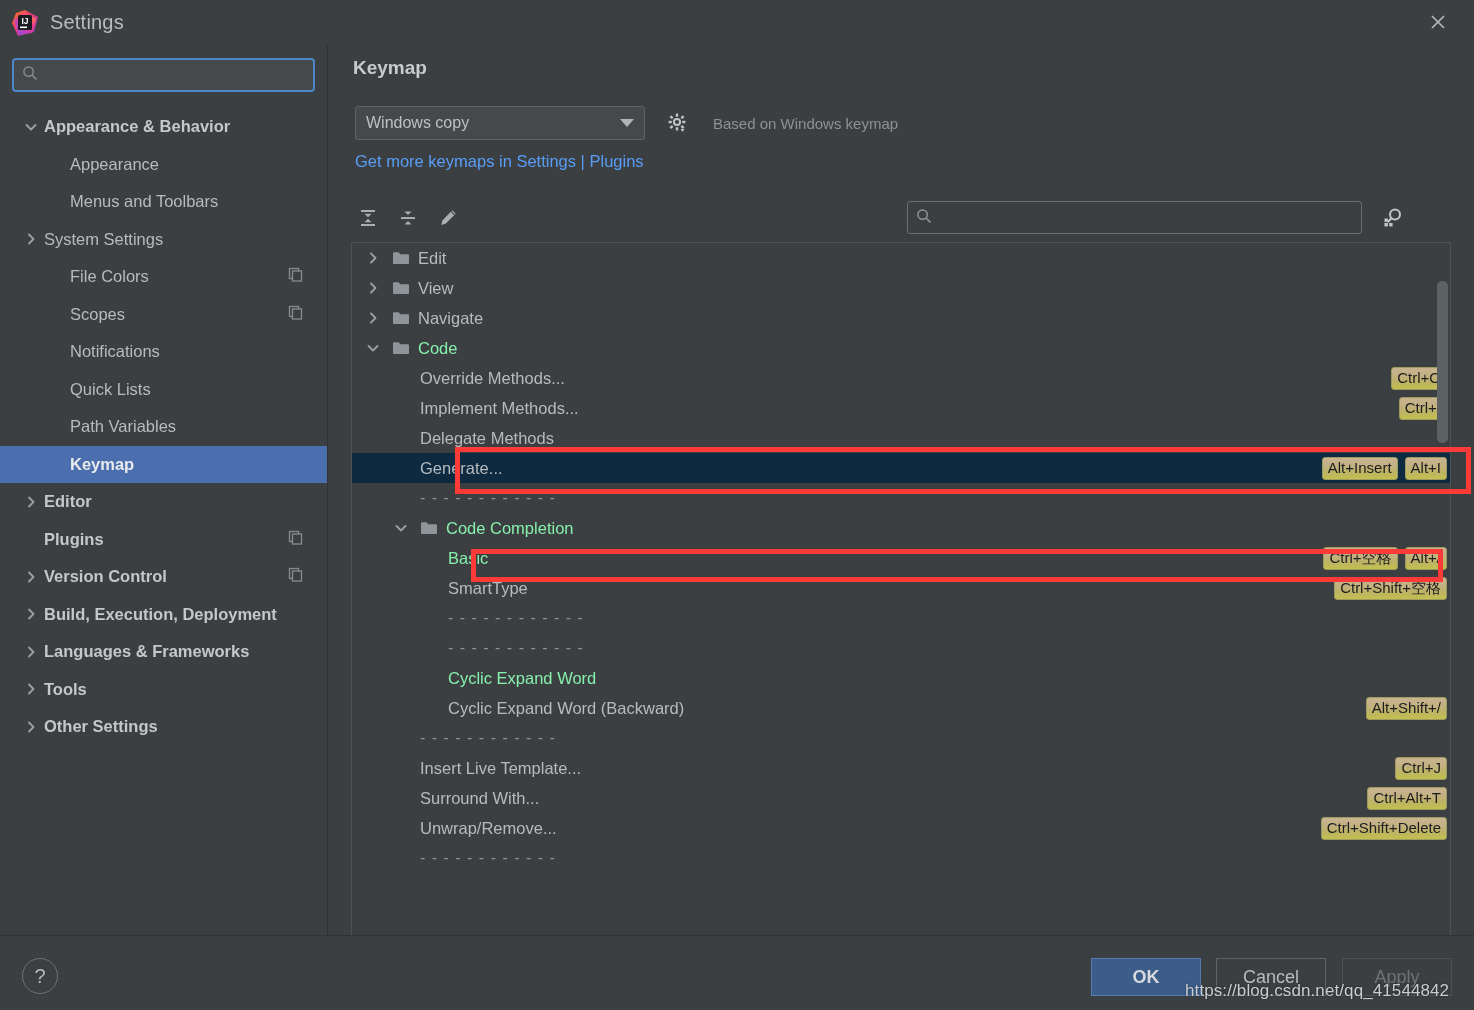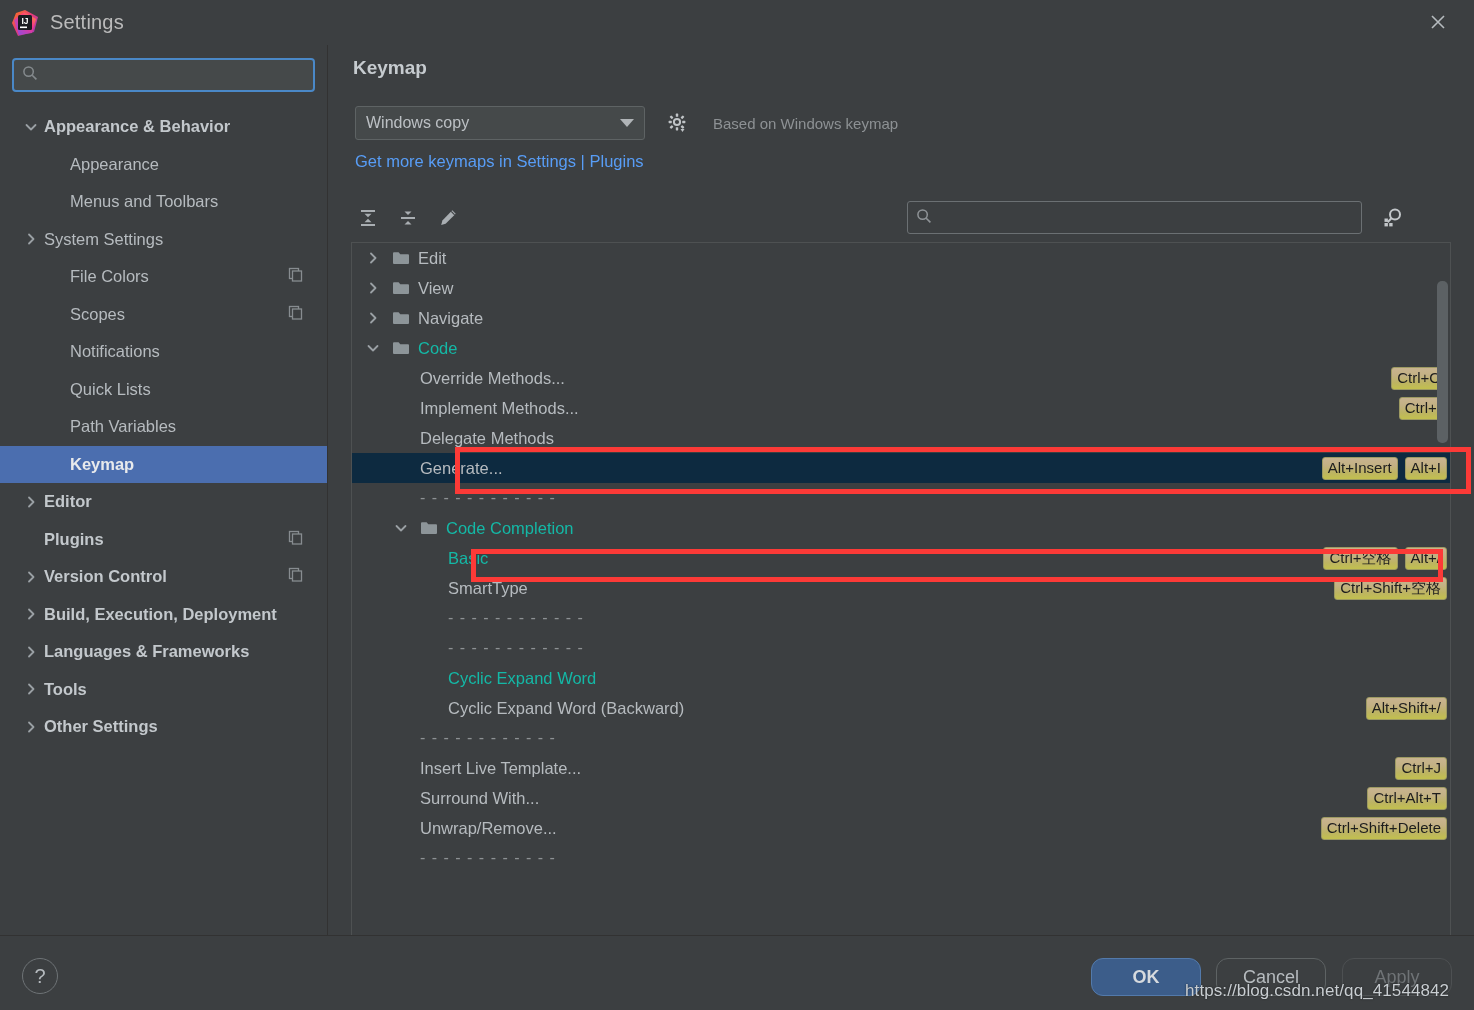--- a/index.html
+++ b/index.html
@@ -182,21 +182,21 @@
     white-space: nowrap;
     cursor: default; user-select: none;
   }
   .tree-row.selected { background: #0d2a40; }
   .tree-row .tw {
     width: 18px; height: 18px; flex: none;
     display:flex; align-items:center; justify-content:center;
   }
   .tree-row .folder { width: 18px; height: 16px; flex: none; margin-right: 8px; }
   .tree-row .tlabel { flex: none; }
-  .tree-row .tlabel.link { color: #14b8a6; }
+  .tree-row .tlabel.link { color: #86efac; }
   .tree-row .spacer { flex: 1; }
   .shortcuts { display: flex; gap: 7px; padding-right: 3px; }
   .kbd {
     font-size: 15px; color: #1d1d1d;
     padding: 1px 5px 2px 5px;
     border-radius: 3px;
     background: linear-gradient(180deg, #c9b490 0%, #c3b184 35%, #bdb462 70%, #c2c04e 100%);
     border: 1px solid #9d9a62;
     line-height: 18px;
     white-space: nowrap;
@@ -236,21 +236,21 @@
     position: absolute; left: 22px; top: 22px;
     width: 36px; height: 36px; border-radius: 50%;
     border: 1px solid #6e7376;
     color: #b6bbbf; font-size: 20px;
     display:flex; align-items:center; justify-content:center;
     cursor: default;
   }
   .dlg-btn {
     position: absolute; top: 22px;
     height: 38px;
-    border-radius: 12px;
+    border-radius: 0;
     display: flex; align-items: center; justify-content: center;
     font-size: 18px;
     cursor: default; user-select: none;
   }
   #ok-btn {
     left: 1091px; width: 110px;
     background: #3c5d8a; border: 1px solid #537aab; color: #d6dade;
     font-weight: bold;
   }
   #cancel-btn {

